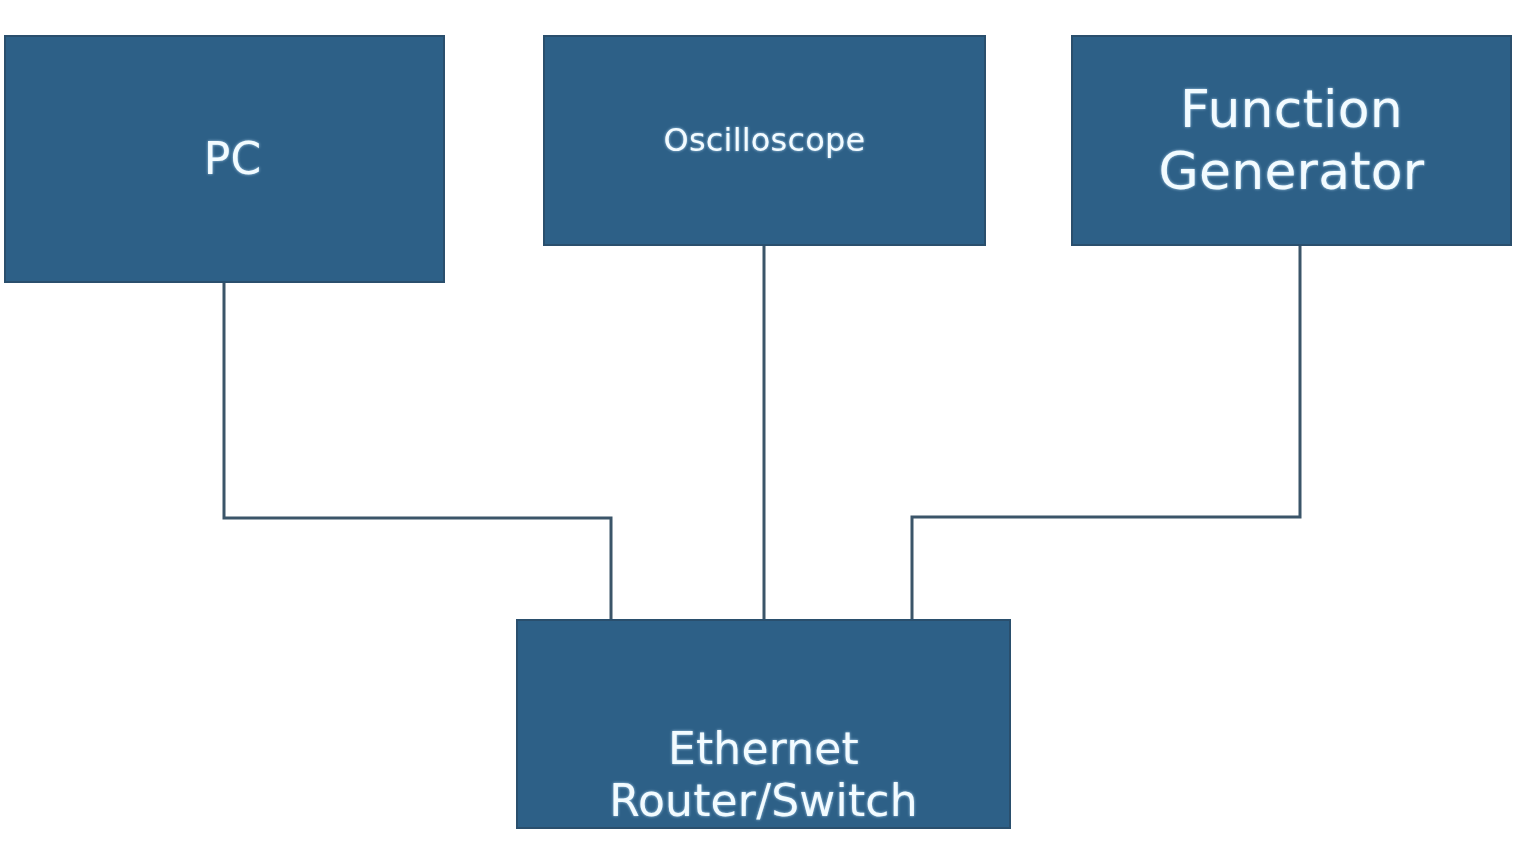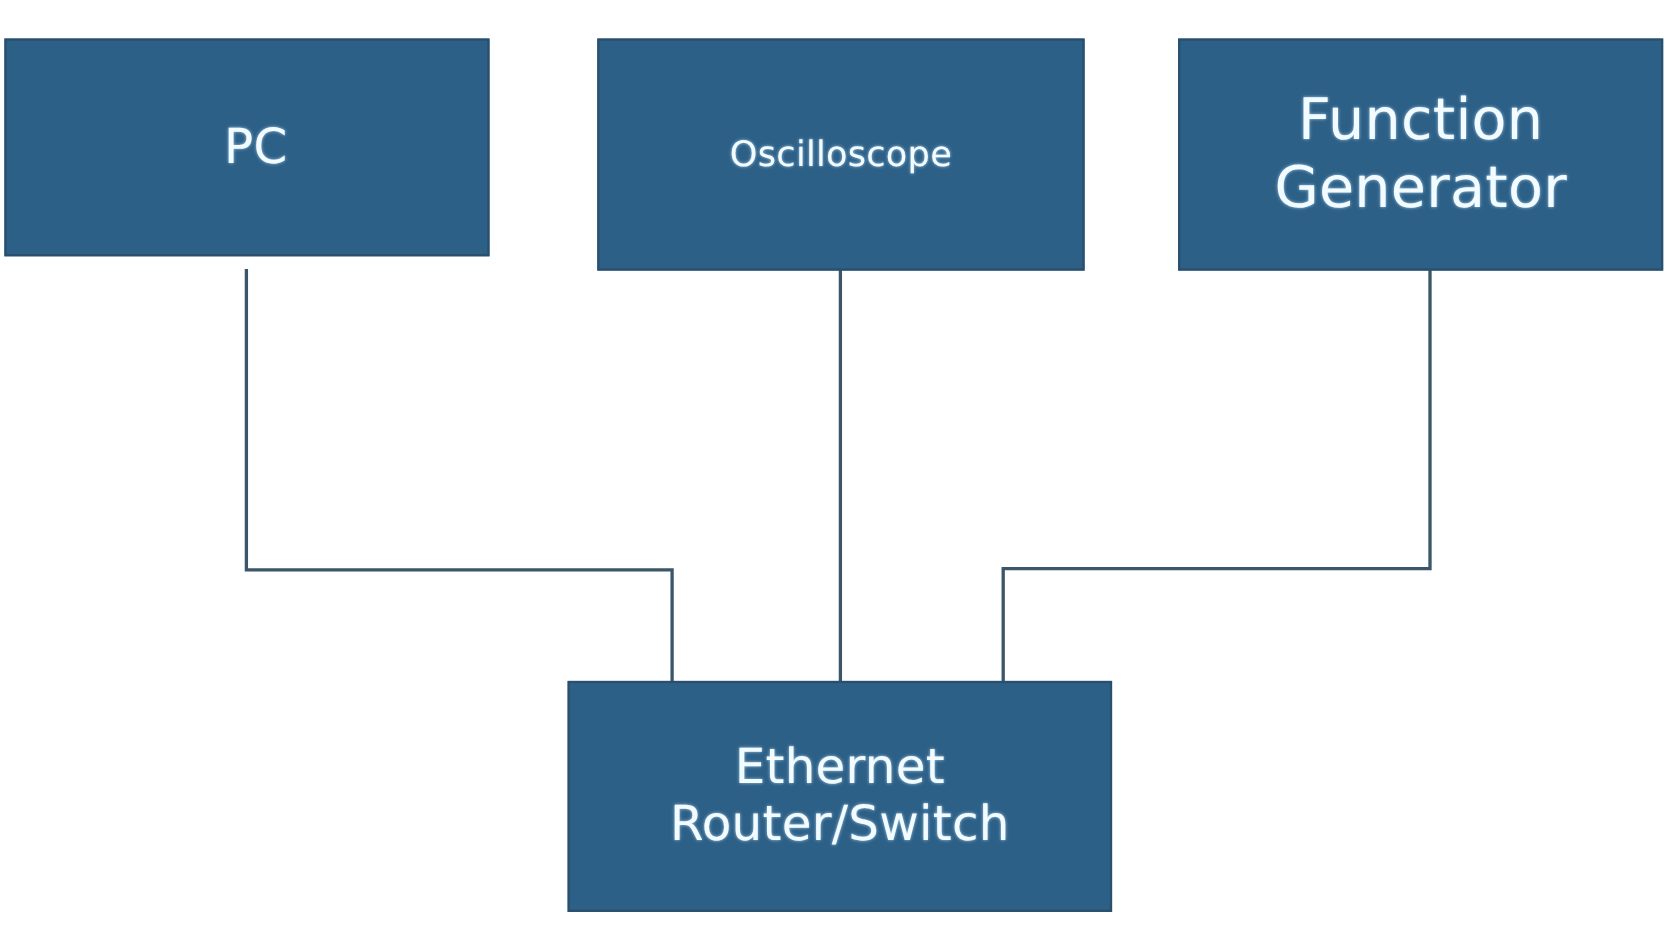--- a/index.html
+++ b/index.html
@@ -43,21 +43,21 @@
   }
   .node-label {
     display: block;
     width: 100%;
     white-space: pre-line;
   }
   #node-pc {
     left: 4px;
     top: 35px;
     width: 441px;
-    height: 198px;
+    height: 248px;
     font-size: 44px;
     padding-left: 16px;
   }
   #node-oscilloscope {
     left: 543px;
     top: 35px;
     width: 443px;
     height: 211px;
     font-size: 32px;
   }
@@ -67,20 +67,21 @@
     width: 441px;
     height: 211px;
     font-size: 52px;
   }
   #node-router {
     left: 516px;
     top: 619px;
     width: 495px;
     height: 210px;
     font-size: 44px;
+    align-items: flex-end;
   }
 </style>
 </head>
 <body>
 
 <div id="canvas">
 
   <svg id="wires" viewBox="0 0 1516 850" width="1516" height="850" xmlns="http://www.w3.org/2000/svg">
     <polyline fill="none" stroke="#3b5569" stroke-width="3" stroke-linecap="square" stroke-linejoin="miter" points="224,246 224,518 611,518 611,620"></polyline>
     <polyline fill="none" stroke="#3b5569" stroke-width="3" stroke-linecap="square" stroke-linejoin="miter" points="764,246 764,620"></polyline>

